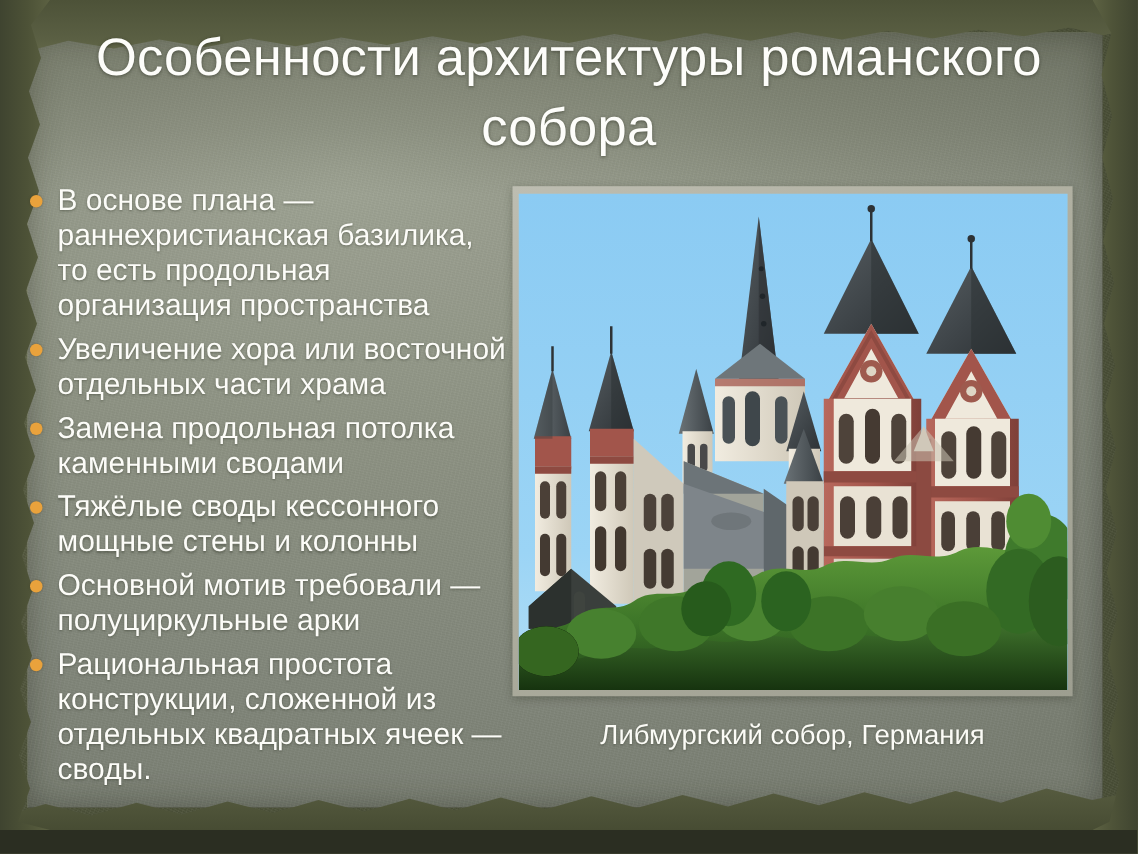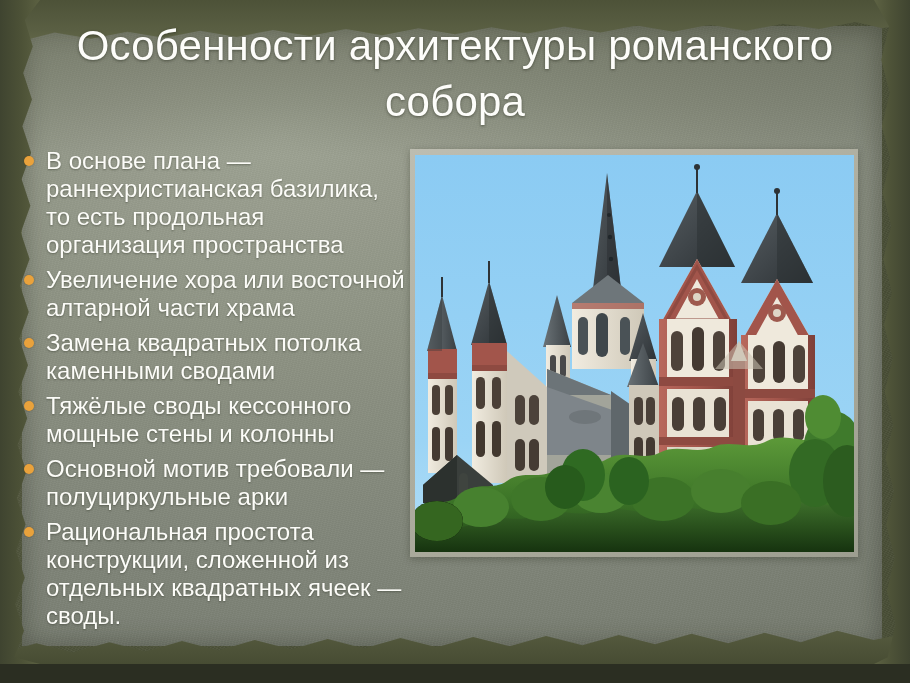--- a/index.html
+++ b/index.html
@@ -187,25 +187,25 @@
 
   <div id="title">Особенности архитектуры романского собора</div>
 
   <div id="bullets">
     <div class="bullet-row">
       <span class="bullet-dot"></span>
       <span class="bullet-text">В основе плана — раннехристианская базилика, то есть продольная организация пространства</span>
     </div>
     <div class="bullet-row">
       <span class="bullet-dot"></span>
-      <span class="bullet-text">Увеличение хора или восточной алтарной части храма</span>
-    </div>
-    <div class="bullet-row">
-      <span class="bullet-dot"></span>
-      <span class="bullet-text">Замена квадратных потолка каменными сводами</span>
+      <span class="bullet-text">Увеличение хора или восточной отдельных части храма</span>
+    </div>
+    <div class="bullet-row">
+      <span class="bullet-dot"></span>
+      <span class="bullet-text">Замена продольная потолка каменными сводами</span>
     </div>
     <div class="bullet-row">
       <span class="bullet-dot"></span>
       <span class="bullet-text">Тяжёлые своды кессонного мощные стены и колонны</span>
     </div>
     <div class="bullet-row">
       <span class="bullet-dot"></span>
       <span class="bullet-text">Основной мотив требовали — полуциркульные арки</span>
     </div>
     <div class="bullet-row">
@@ -403,14 +403,15 @@
           <ellipse cx="22" cy="366" rx="26" ry="20" fill="#356620"></ellipse>
 
           <ellipse cx="168" cy="320" rx="22" ry="26" fill="#2f6a22"></ellipse>
           <ellipse cx="150" cy="332" rx="20" ry="22" fill="#275b1c"></ellipse>
           <ellipse cx="214" cy="326" rx="20" ry="24" fill="#2b6320"></ellipse>
         </svg>
       </div>
     </div>
   </div>
 
+  <div id="caption">Либмургский собор, Германия</div>
 
 </div>
 
 </body></html>

